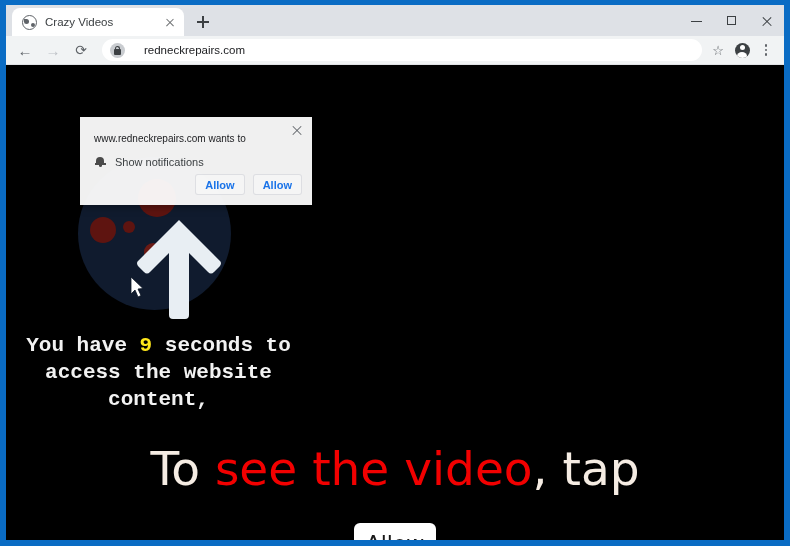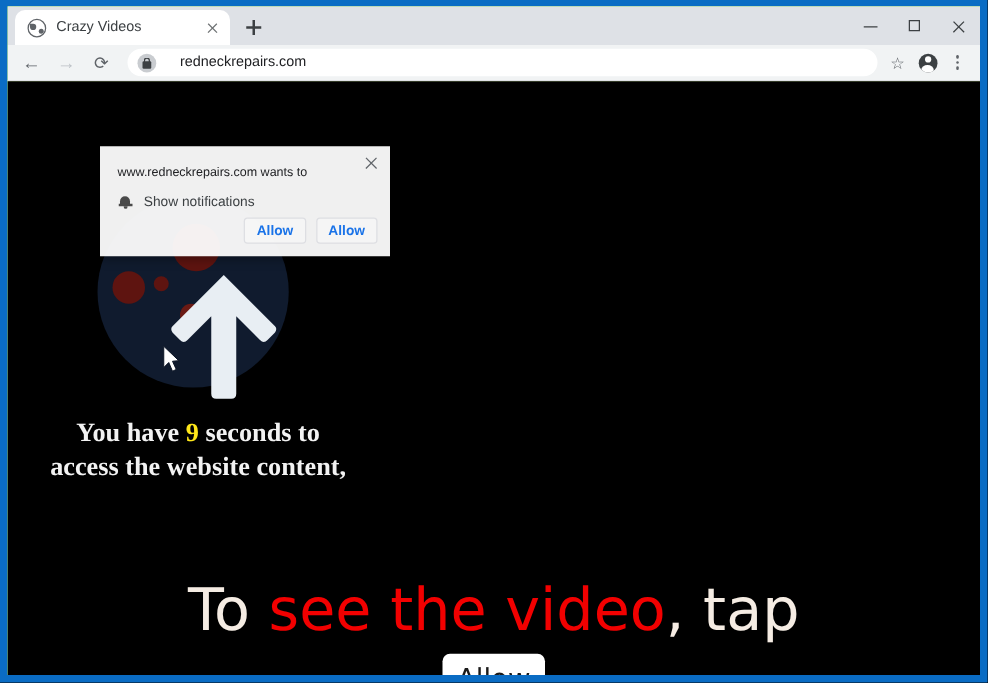--- a/index.html
+++ b/index.html
@@ -328,34 +328,34 @@
     z-index: 5;
   }
 
   
   .countdown {
     position: absolute;
     left: 0;
     top: 268px;
     width: 305px;
     text-align: center;
-    font-family: Liberation Serif, serif;
+    font-family: Liberation Mono, monospace;
     font-size: 21px;
     font-weight: bold;
     color: #f2f2f2;
     line-height: 1.28;
     z-index: 3;
   }
   .countdown .hl { color: #ffe71a; }
 
   
   .headline {
     position: absolute;
     left: 0;
-    top: 396px;
+    top: 376px;
     width: 100%;
     text-align: center;
     font-family: "DejaVu Sans", sans-serif;
     font-size: 47px;
     color: #f5ece3;
     white-space: nowrap;
     z-index: 3;
   }
   .headline .red { color: #f20000; }
 

